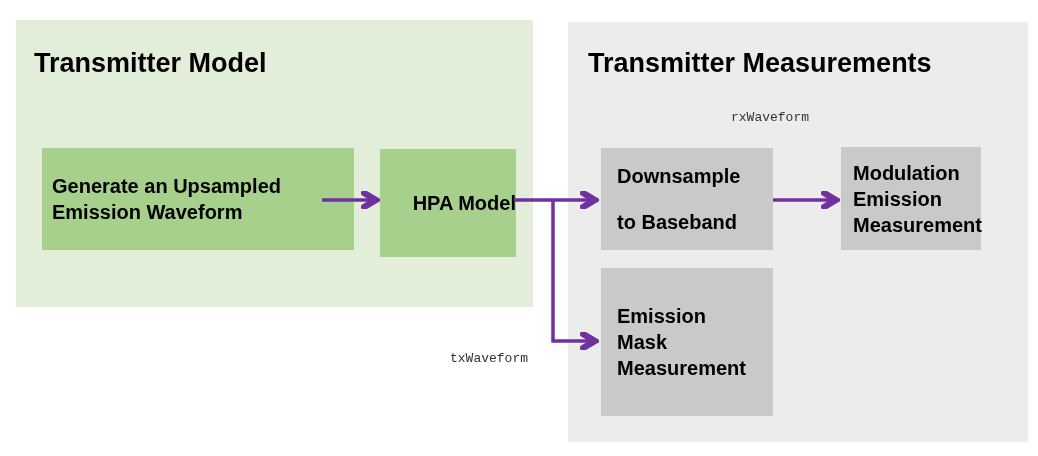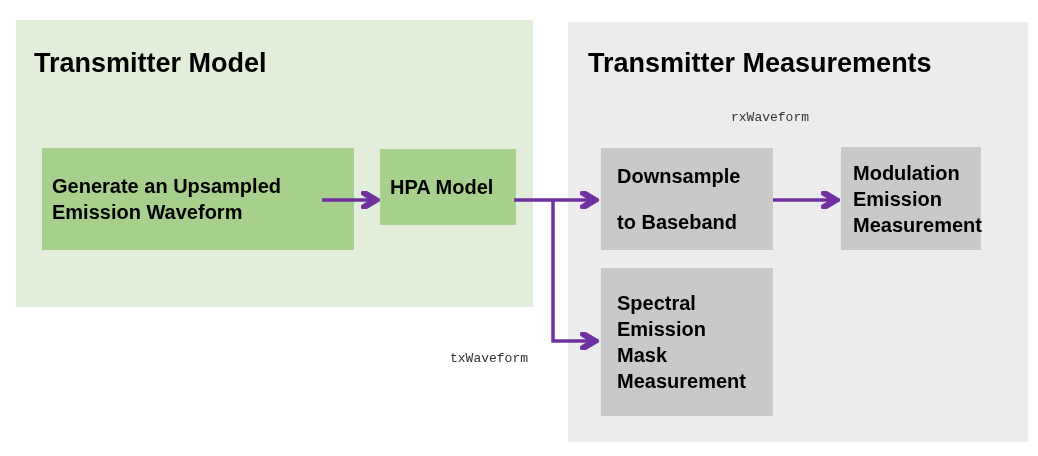--- a/index.html
+++ b/index.html
@@ -71,41 +71,40 @@
 <div class="canvas">
 
   <section class="panel panel-green" style="left:16px; top:20px; width:517px; height:287px;">
     <h2 class="panel-title" style="left:18px; top:30px; margin:0;">Transmitter Model</h2>
 
     <div class="block block-green" style="left:26px; top:128px; width:312px; height:102px; padding-left:10px;">
       <div class="ln">Generate an Upsampled</div>
       <div class="ln">Emission Waveform</div>
     </div>
 
-    <div class="block block-green" style="left:364px; top:129px; width:136px; height:76px; padding-left:10px;">
+    <div class="block block-green" style="left:364px; top:129px; width:136px; height:108px; text-align:right;">
       <div class="ln">HPA Model</div>
     </div>
   </section>
 
   <section class="panel panel-gray" style="left:568px; top:22px; width:460px; height:420px;">
     <h2 class="panel-title" style="left:20px; top:28px; margin:0;">Transmitter Measurements</h2>
 
     <div class="block block-gray" style="left:33px; top:126px; width:172px; height:102px; padding-left:16px;gap:20px;">
       <div class="ln">Downsample</div>
       <div class="ln">to Baseband</div>
     </div>
 
     <div class="block block-gray" style="left:273px; top:125px; width:140px; height:103px; padding-left:12px;">
       <div class="ln">Modulation</div>
       <div class="ln">Emission</div>
       <div class="ln">Measurement</div>
     </div>
 
     <div class="block block-gray" style="left:33px; top:246px; width:172px; height:148px; padding-left:16px;">
-      <div class="ln">Spectral</div>
       <div class="ln">Emission</div>
       <div class="ln">Mask</div>
       <div class="ln">Measurement</div>
     </div>
   </section>
 
   <svg class="arrows-layer" viewBox="0 0 1038 456" xmlns="http://www.w3.org/2000/svg">
     <defs>
       <marker id="arrowhead" viewBox="0 0 10 10" refX="8" refY="5" markerWidth="5.2" markerHeight="5.2" orient="auto" markerUnits="strokeWidth">
         <path d="M1.5,1.2 L8,5 L1.5,8.8" fill="none" stroke="var(--arrow-purple, #7030a0)" stroke-width="1.9" stroke-linecap="round" stroke-linejoin="miter"></path>

